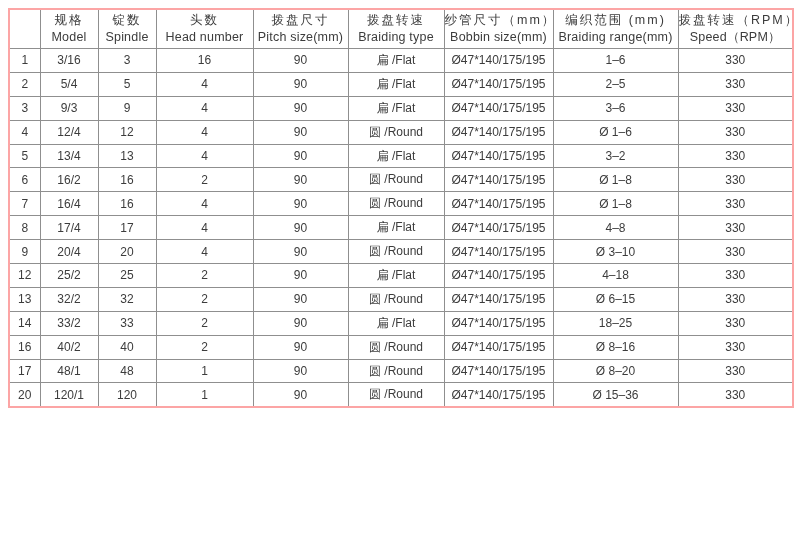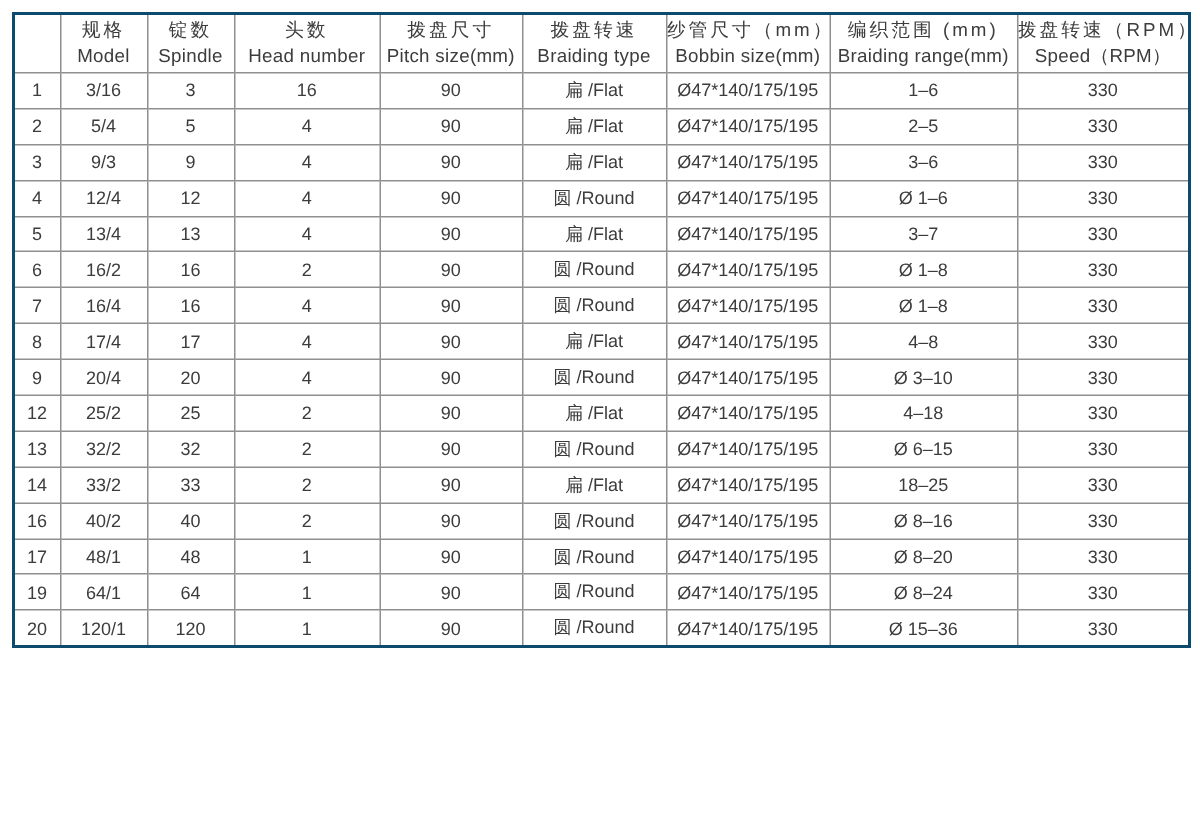--- a/index.html
+++ b/index.html
@@ -17,21 +17,21 @@
     background: #ffffff;
     overflow: hidden;
   }
   table.spec-table {
     position: absolute;
     left: 8px;
     top: 8px;
     width: 784px;
     border-collapse: collapse;
     table-layout: fixed;
-    border: 2px solid #0c4a6e;
+    border: 2px solid #fca5a5;
   }
   .spec-table th,
   .spec-table td {
     border: 1px solid #8f8f8f;
     text-align: center;
     vertical-align: middle;
     color: #3c3c3c;
     padding: 0;
     overflow: hidden;
     white-space: nowrap;
@@ -155,21 +155,21 @@
           <td>330</td>
         </tr>
         <tr>
           <td>5</td>
           <td>13/4</td>
           <td>13</td>
           <td>4</td>
           <td>90</td>
           <td>扁 /Flat</td>
           <td>Ø47*140/175/195</td>
-          <td>3–7</td>
+          <td>3–2</td>
           <td>330</td>
         </tr>
         <tr>
           <td>6</td>
           <td>16/2</td>
           <td>16</td>
           <td>2</td>
           <td>90</td>
           <td>圆 /Round</td>
           <td>Ø47*140/175/195</td>
@@ -255,31 +255,20 @@
         </tr>
         <tr>
           <td>17</td>
           <td>48/1</td>
           <td>48</td>
           <td>1</td>
           <td>90</td>
           <td>圆 /Round</td>
           <td>Ø47*140/175/195</td>
           <td>Ø 8–20</td>
-          <td>330</td>
-        </tr>
-        <tr>
-          <td>19</td>
-          <td>64/1</td>
-          <td>64</td>
-          <td>1</td>
-          <td>90</td>
-          <td>圆 /Round</td>
-          <td>Ø47*140/175/195</td>
-          <td>Ø 8–24</td>
           <td>330</td>
         </tr>
         <tr>
           <td>20</td>
           <td>120/1</td>
           <td>120</td>
           <td>1</td>
           <td>90</td>
           <td>圆 /Round</td>
           <td>Ø47*140/175/195</td>

